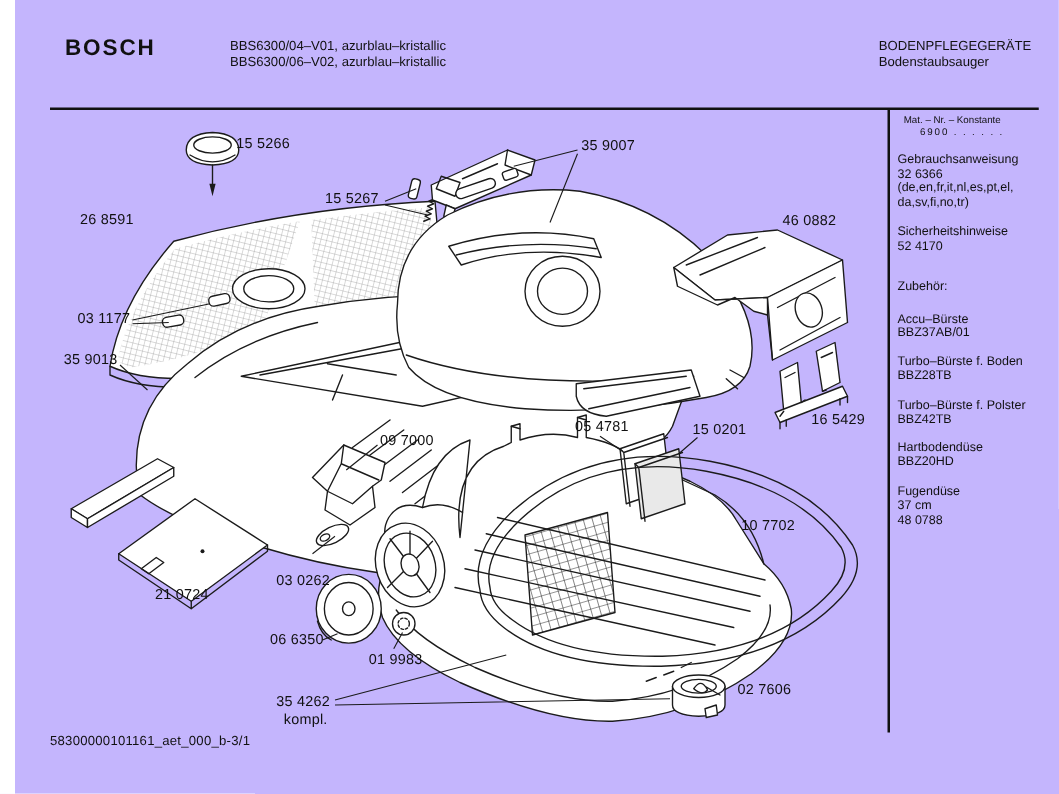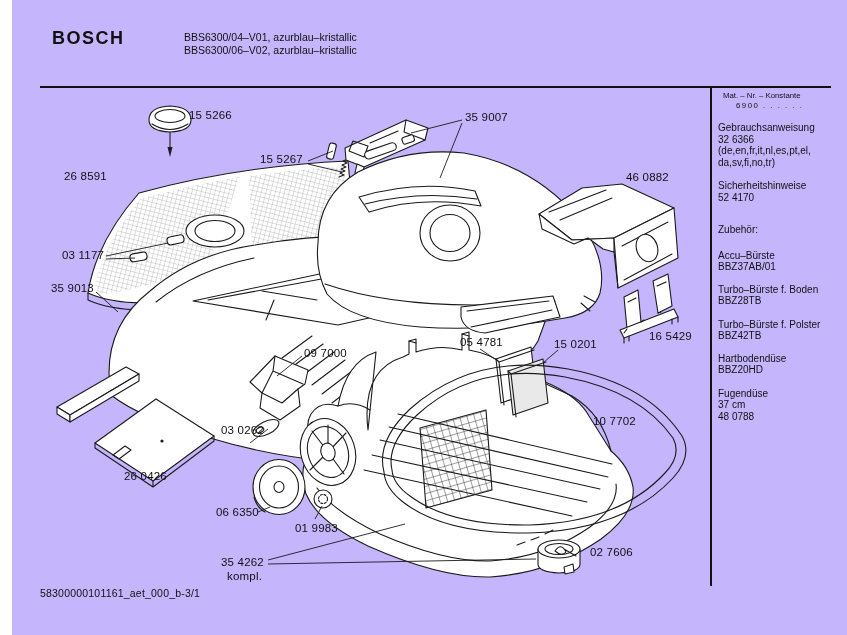--- a/index.html
+++ b/index.html
@@ -199,20 +199,24 @@
       <path class="ld" d="M256,560 L393,524 M256,564 L524,559"></path>
       <path class="ld" d="M468,349 L486,361 M546,350 L531,363"></path>
     </g>
   </svg>
 
   <div class="brand">BOSCH</div>
   <div class="model">
     <div>BBS6300/04–V01, azurblau–kristallic</div>
     <div>BBS6300/06–V02, azurblau–kristallic</div>
   </div>
+  <div class="cat">
+    <div>BODENPFLEGEGERÄTE</div>
+    <div>Bodenstaubsauger</div>
+  </div>
   <div class="rule"></div>
   <div class="vline"></div>
 
   <div class="sidebar">
     <div class="mat">
       <div>Mat. – Nr. – Konstante</div>
       <div class="mat-val">6900  .  .    .  .  .  .</div>
     </div>
     <div class="sb-sec" style="margin-top:12px">
       <div>Gebrauchsanweisung</div>
@@ -255,22 +259,22 @@
   <div class="plabel" style="left:248px;top:153px">15 5267</div>
   <div class="plabel" style="left:453px;top:111px">35 9007</div>
   <div class="plabel" style="left:614px;top:171px">46 0882</div>
   <div class="plabel" style="left:50px;top:249px">03 1177</div>
   <div class="plabel" style="left:39px;top:282px">35 9013</div>
   <div class="plabel" style="left:292px;top:347px">09 7000</div>
   <div class="plabel" style="left:448px;top:336px">05 4781</div>
   <div class="plabel" style="left:542px;top:338px">15 0201</div>
   <div class="plabel" style="left:637px;top:330px">16 5429</div>
   <div class="plabel" style="left:581px;top:415px">10 7702</div>
-  <div class="plabel" style="left:209px;top:424px">03 0262</div>
-  <div class="plabel" style="left:112px;top:470px">26 0426</div>
+  <div class="plabel" style="left:209px;top:459px">03 0262</div>
+  <div class="plabel" style="left:112px;top:470px">21 0724</div>
   <div class="plabel" style="left:204px;top:506px">06 6350</div>
   <div class="plabel" style="left:283px;top:522px">01 9983</div>
   <div class="plabel" style="left:209px;top:556px">35 4262</div>
   <div class="plabel" style="left:215px;top:570px">kompl.</div>
   <div class="plabel" style="left:578px;top:546px">02 7606</div>
 
   <div class="footer">58300000101161_aet_000_b-3/1</div>
 
 </div>
 

